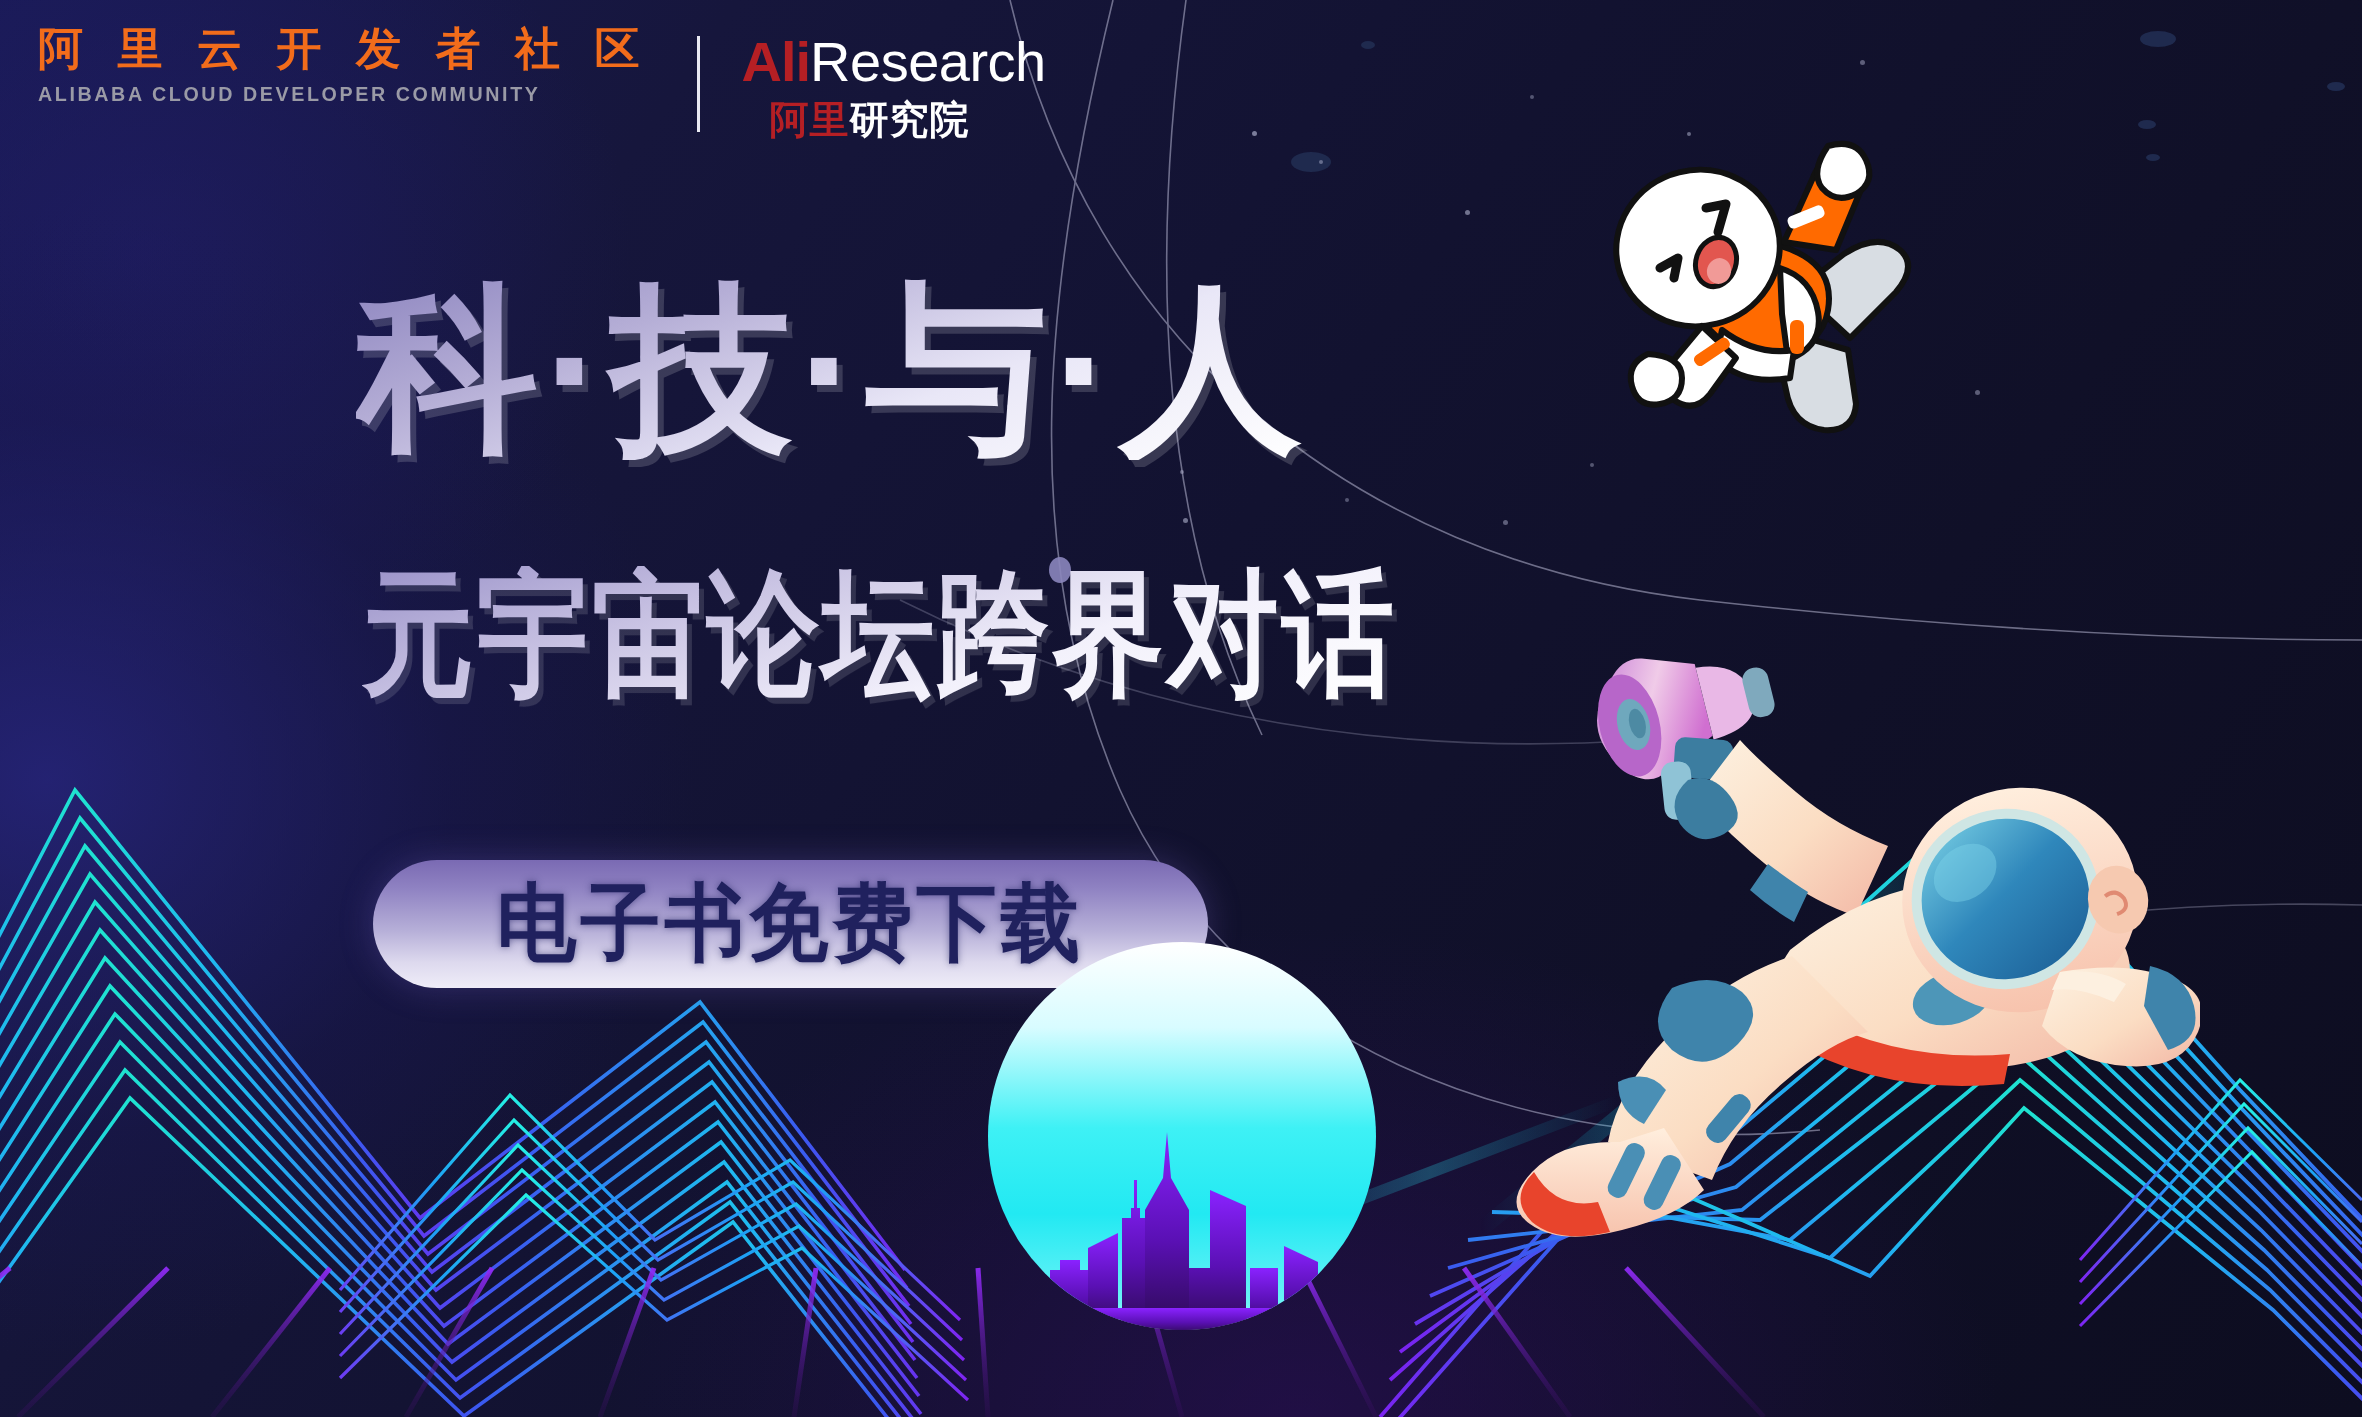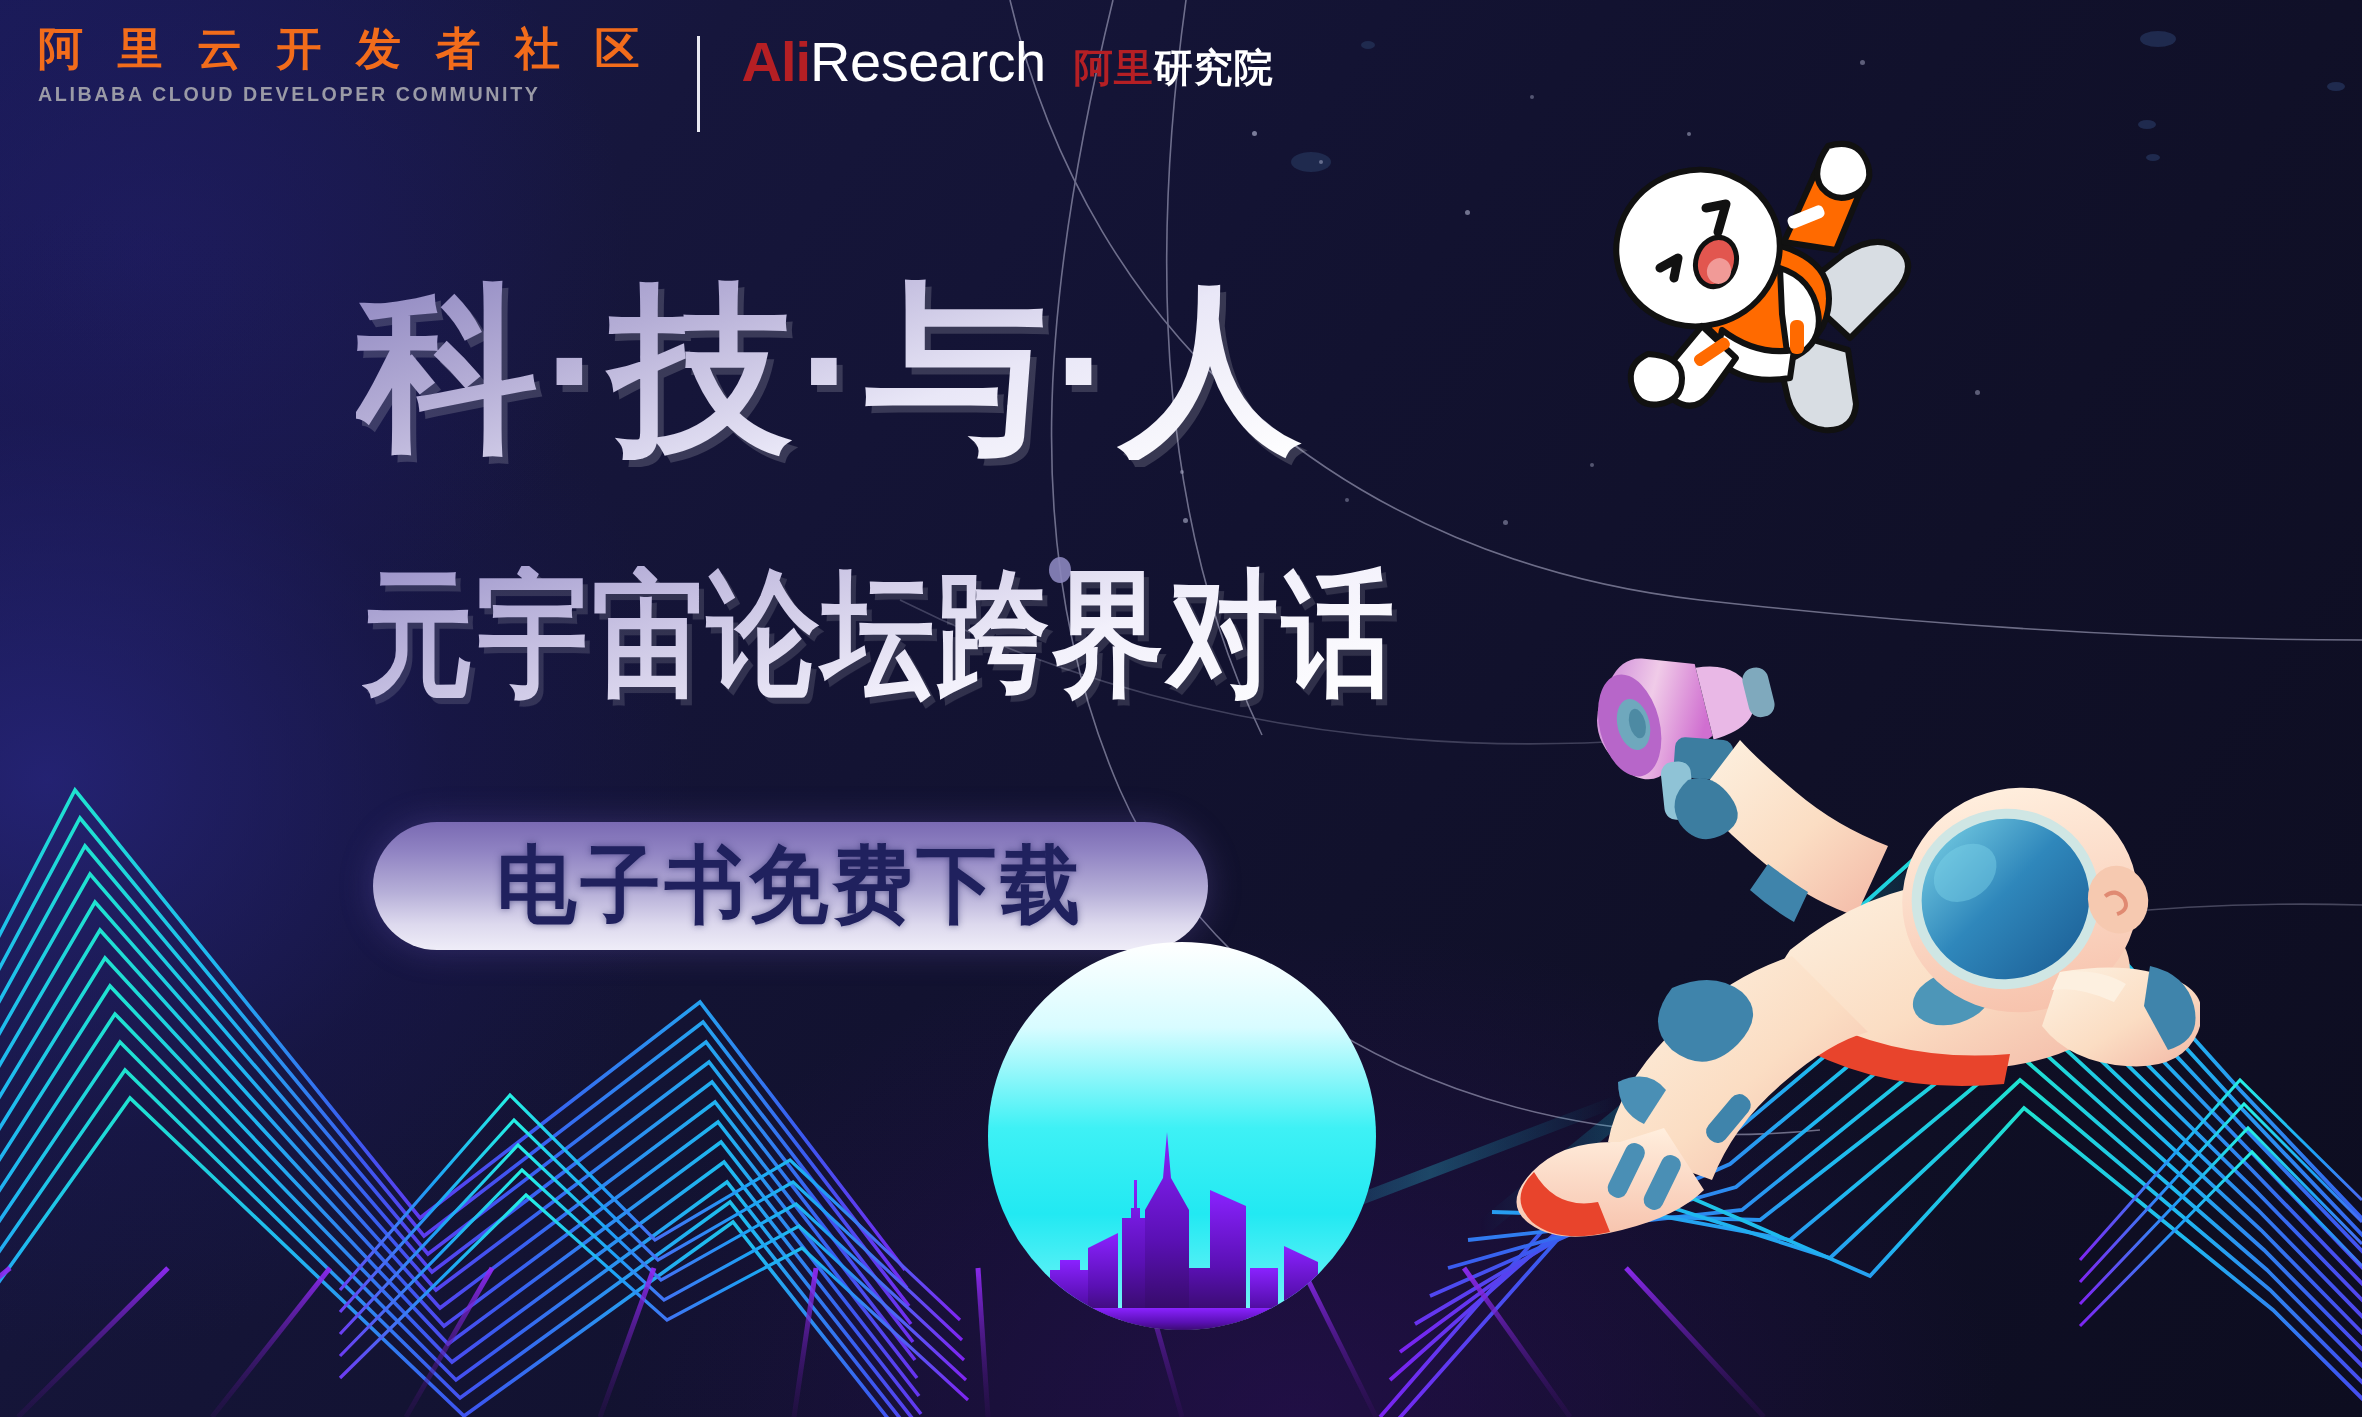--- a/index.html
+++ b/index.html
@@ -36,21 +36,21 @@
   .logo-en {
     color:#9a9aa6; font-size:20.5px; font-weight:bold;
     letter-spacing:2.7px; margin-top:7px;
     transform:scaleX(0.96); transform-origin:left center;
     white-space:nowrap;
   }
   .divider {
     width:3px; height:96px; background:#e9e9f2;
     margin:14px 42px 0 46px; flex:0 0 auto;
   }
-  .logo-right { display:flex; flex-direction:row; padding-top:12px;align-items:center; }
+  .logo-right { display:flex; flex-direction:column; padding-top:12px; }
   .ali-line { font-size:56px; line-height:1; white-space:nowrap; }
   .ali-red   { color:#b51f24; font-weight:bold; letter-spacing:-1px; }
   .ali-white { color:#ffffff; font-weight:normal; letter-spacing:-0.5px; }
   .ali-line2 { font-size:39px; line-height:1; margin-top:10px; white-space:nowrap; }
   .cn-red   { color:#b51f24; font-weight:bold; letter-spacing:1px;margin-left:28px; }
   .cn-white { color:#ffffff; font-weight:bold; letter-spacing:1px; }
 
   
   #title-main {
     position:absolute; left:356px; top:278px;
@@ -66,21 +66,21 @@
     font-size:112px; font-weight:bold; line-height:1;
     letter-spacing:3px; white-space:nowrap;
     transform:scaleY(1.22); transform-origin:left top;
     background:linear-gradient(165deg,#9a92c9 0%, #c7c1e2 30%, #f2f0fb 64%, #ffffff 100%);
     -webkit-background-clip:text; background-clip:text; color:transparent;
     filter:drop-shadow(5px 5px 0 rgba(255,255,255,0.13));
   }
 
   
   #cta {
-    position:absolute; left:373px; top:822px;
+    position:absolute; left:373px; top:860px;
     width:835px; height:128px; border-radius:64px;
     background:linear-gradient(180deg,#7a6ab3 0%, #8f82c2 22%, #b6afd8 55%, #ddd9ee 80%, #efedf8 100%);
     display:flex; align-items:center; justify-content:center;
     cursor:pointer;
     box-shadow:0 0 34px rgba(120,100,200,0.30);
   }
   #cta .cta-label {
     font-size:80px; font-weight:bold; letter-spacing:4px;
     color:#20215e; white-space:nowrap;
     text-shadow:0 0 7px rgba(32,33,94,0.55);

